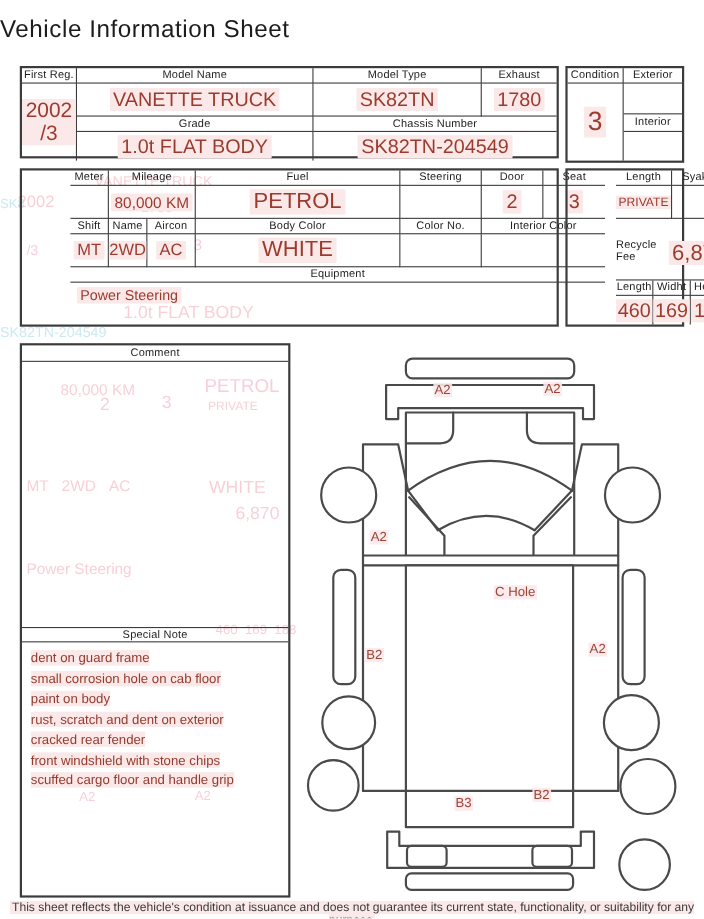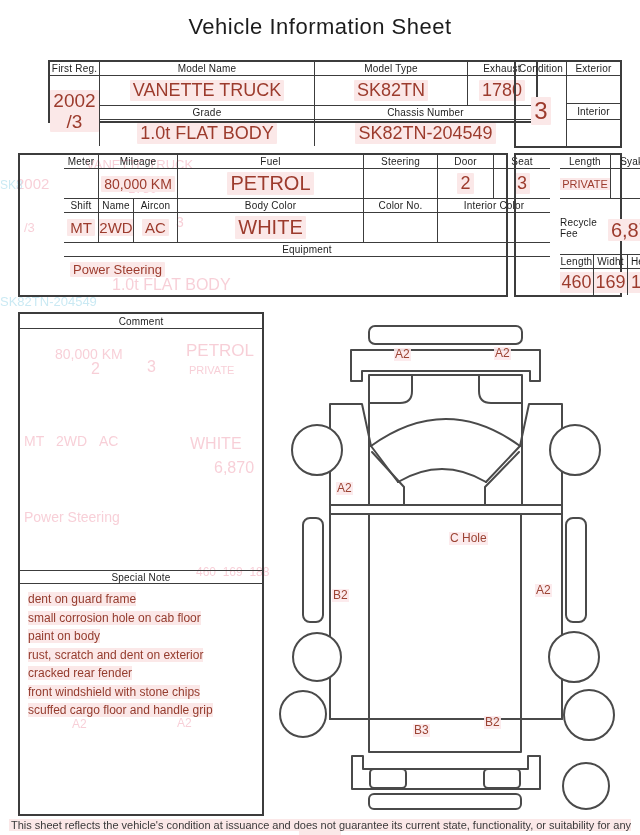--- a/index.html
+++ b/index.html
@@ -1,18 +1,18 @@
 <!DOCTYPE html>
 <html><head>
 <meta charset="utf-8">
 <style>
   html,body{margin:0;padding:0;background:#fff;}
   #sheet{position:relative;width:640px;height:835px;background:#ffffff;
          font-family:"Liberation Sans",sans-serif;overflow:hidden;}
-  .title{position:absolute;left:0;top:14px;width:640px;text-align:center;
+  .title{position:absolute;left:0;top:14px;width:640px;
          font-size:22px;font-weight:500;letter-spacing:.5px;color:#1c1c1c;}
   .box{position:absolute;border:2px solid #3c3c3c;box-sizing:border-box;background:transparent;}
   .grid{display:grid;width:100%;height:100%;}
   .cell{box-sizing:border-box;border-right:1px solid #3c3c3c;border-bottom:1px solid #3c3c3c;
         display:flex;align-items:center;justify-content:center;overflow:hidden;}
   .no-r{border-right:none;} .no-b{border-bottom:none;}
   .hdr{font-size:10px;color:#1d1d1d;letter-spacing:.2px;}
   .val{color:#9c3b2d;font-size:18px;}
   .hl{background:#fbe8e8;padding:0 3px;border-radius:1px;white-space:pre-line;text-align:center;}
   .flexcol{display:flex;flex-direction:column;width:100%;height:100%;padding-left:44px;}
@@ -52,21 +52,21 @@
       <div class="ghost g-pink" style="left: 56px; top: 433px; font-size: 14px;">2WD</div>
       <div class="ghost g-pink" style="left: 99px; top: 433px; font-size: 14px;">AC</div>
       <div class="ghost g-pink" style="left: 190px; top: 435px; font-size: 16px;">WHITE</div>
       <div class="ghost g-pink" style="left: 214px; top: 459px; font-size: 16px;">6,870</div>
       <div class="ghost g-pink" style="left: 24px; top: 509px; font-size: 14px;">Power Steering</div>
       <div class="ghost g-pink" style="left: 196px; top: 565px; font-size: 12px;">460  169  188</div>
       <div class="ghost g-pink" style="left: 72px; top: 717px; font-size: 12px;">A2</div>
       <div class="ghost g-pink" style="left: 177px; top: 716px; font-size: 12px;">A2</div>
     </div>
 
-  <div class="box" style="left:18px;top:60px;width:490px;height:63px;margin-left:30px;">
+  <div class="box" style="left:18px;top:60px;width:490px;height:84px;">
     <div class="grid" style="grid-template-columns:50px 215px 153px 68px;grid-template-rows:14px 30px 14px 26px;">
       <div class="cell hdr">First Reg.</div>
       <div class="cell hdr">Model Name</div>
       <div class="cell hdr">Model Type</div>
       <div class="cell hdr no-r">Exhaust</div>
       <div class="cell val no-b" style="grid-row:2/5;font-size:19px;line-height:21px;">
           <span class="hl">2002
 /3</span>
         </div>
       <div class="cell val">

